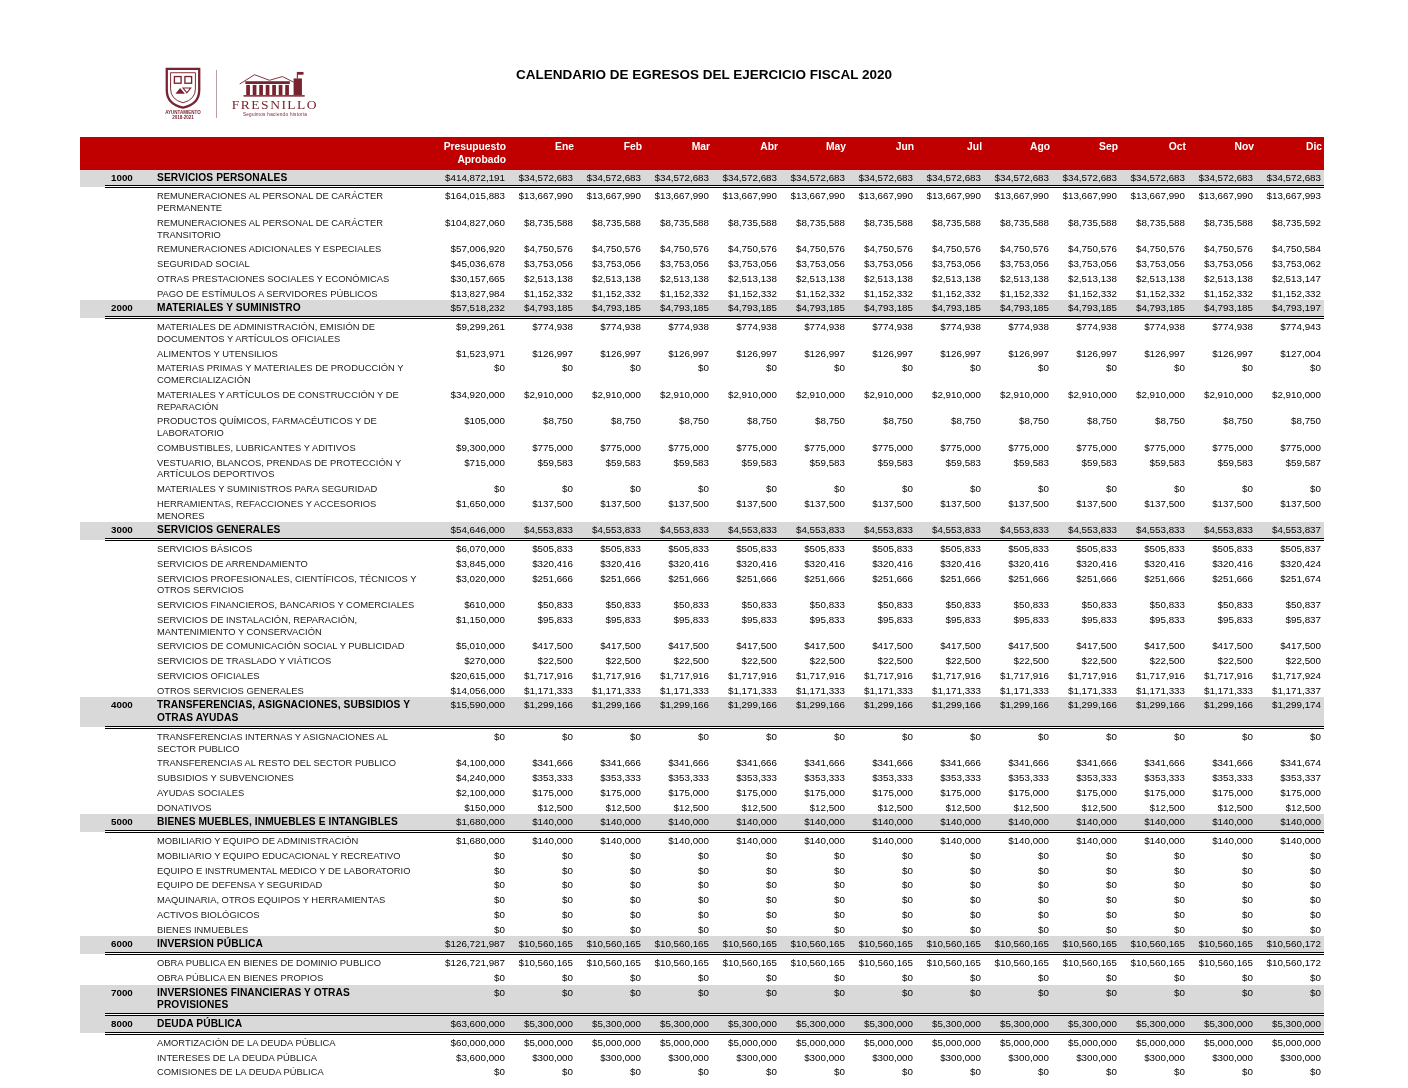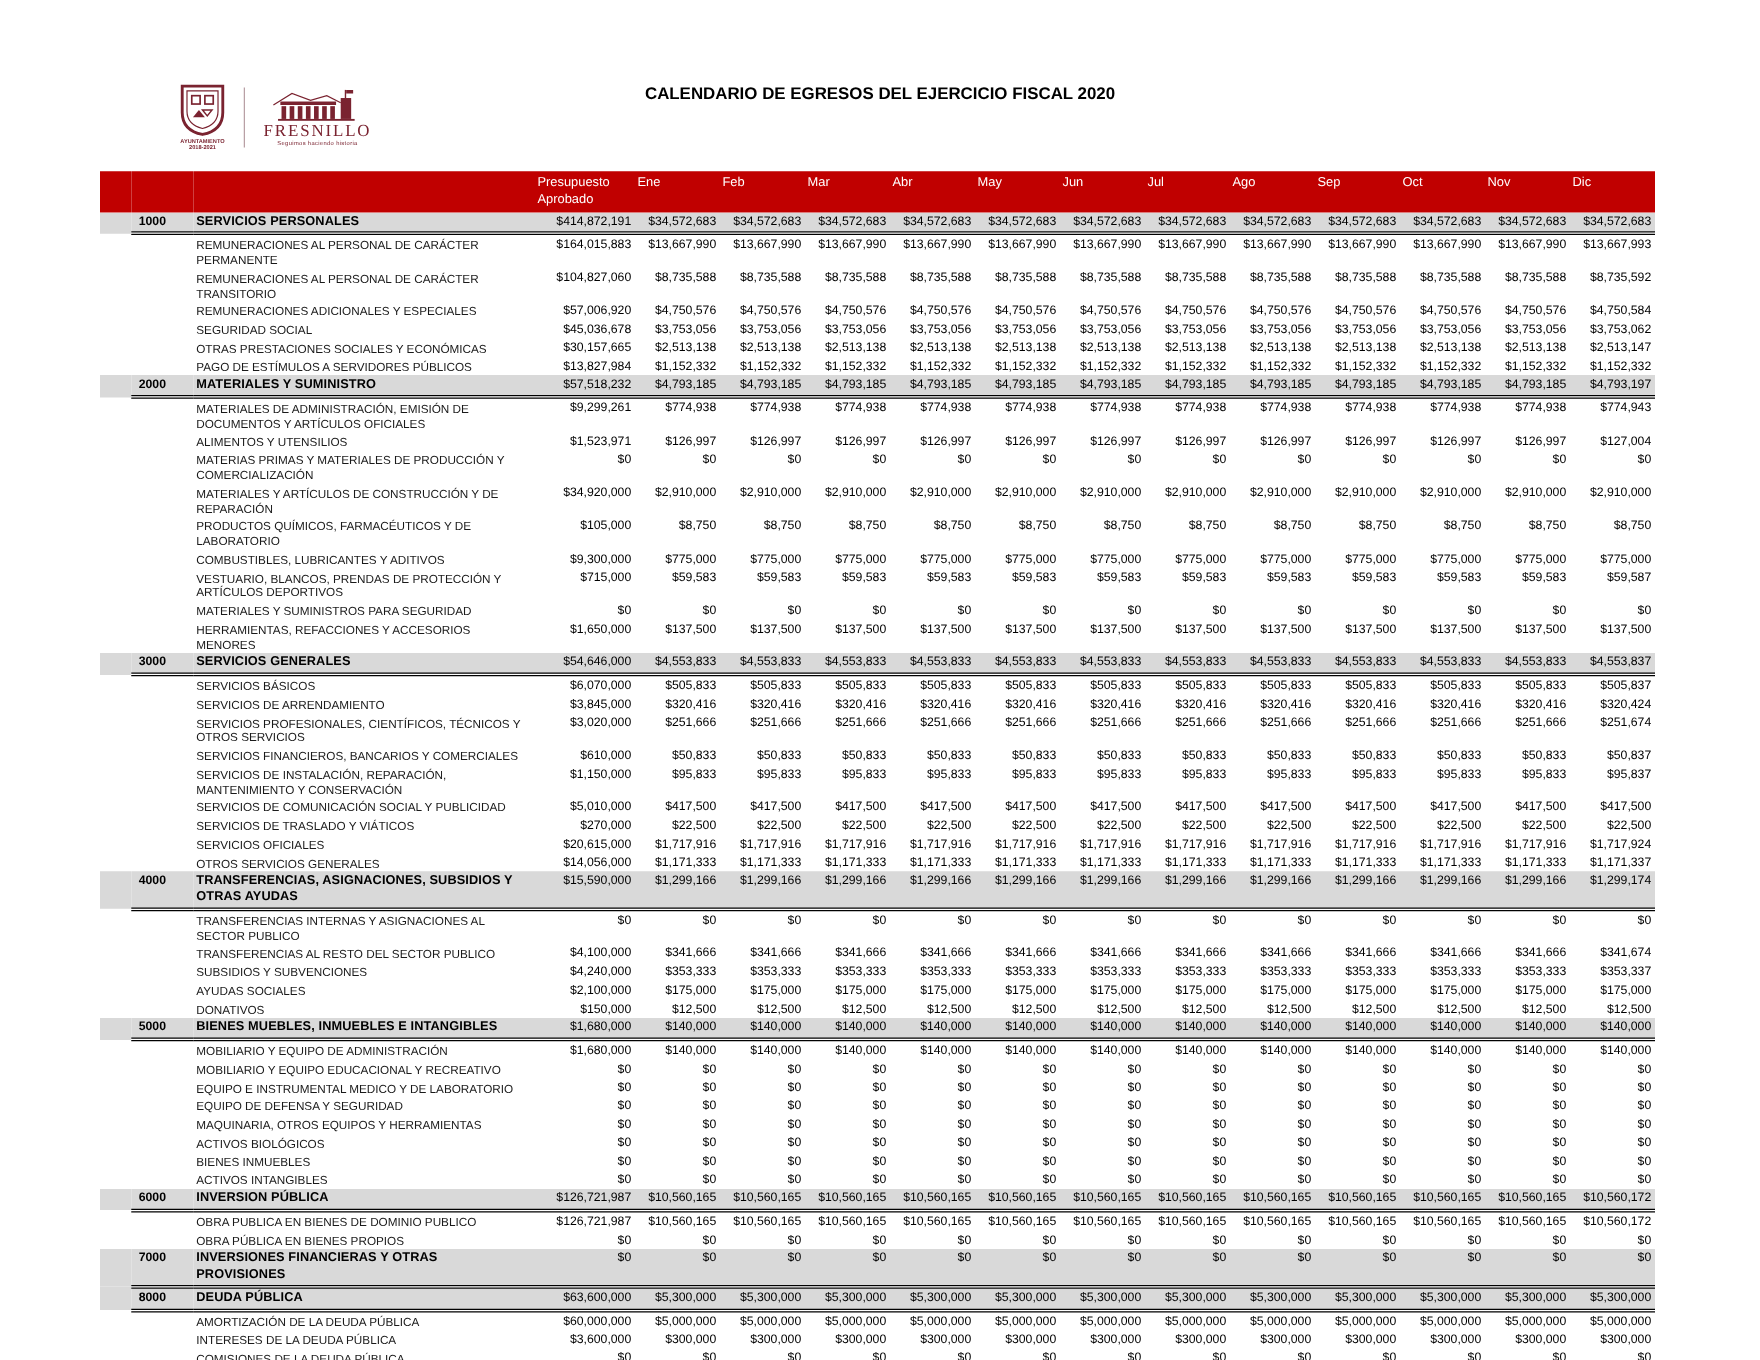--- a/index.html
+++ b/index.html
@@ -2,32 +2,32 @@
 <html><head>
 <meta charset="utf-8">
 <style>
   html,body{margin:0;padding:0;background:#fff;}
   body{width:1408px;height:1088px;overflow:hidden;font-family:"Liberation Sans",sans-serif;color:#000;}
   .page{position:relative;width:1408px;height:1088px;padding-top:42px;box-sizing:border-box;}
   .doc-header{position:relative;height:70px;margin:0 80px;}
   .title{text-align:center;padding-top:10px;font-size:17.5px;font-weight:bold;letter-spacing:.2px;}
   .subtitle{text-align:center;margin-top:25px;font-size:13.5px;font-weight:bold;}
   
-  .logos{position:absolute;left:59px;top:0;display:flex;align-items:center;gap:10px;}
+  .logos{position:absolute;left:80px;top:0;display:flex;align-items:center;gap:10px;}
   .crest{display:flex;flex-direction:column;align-items:center;width:46px;}
   .crest-caption{margin-top:1px;text-align:center;font-size:4.5px;font-weight:bold;color:#7A2330;line-height:1.2;}
   .crest-caption span{display:block;}
   .logo-divider{width:1px;height:48px;background:#b9a0a5;}
   .fresnillo{display:flex;flex-direction:column;align-items:center;width:96px;}
   .wordmark{font-family:"Liberation Serif",serif;font-size:13.5px;color:#7A2330;letter-spacing:1.5px;line-height:1;margin-top:1px;}
   .tagline{font-size:4.6px;color:#7A2330;margin-top:1px;letter-spacing:.3px;}
   
   table.budget{border-collapse:collapse;table-layout:fixed;width:1244px;margin:0 0 0 80px;}
   th,td{padding:1px 2px;vertical-align:top;overflow:hidden;}
-  th{background:#C00000;color:#fff;font-size:10.3px;font-weight:normal;text-align:left;padding-top:4px;padding-bottom:3px;line-height:1.25;}
+  th{background:#C00000;color:#fff;font-size:10.3px;font-weight:bold;text-align:right;padding-top:4px;padding-bottom:3px;line-height:1.25;}
   td.num{text-align:right;font-size:9.8px;white-space:nowrap;padding-right:3px;padding-top:2px;}
   td.label{font-size:9.4px;line-height:1.25;padding-right:8px;padding-top:2px;text-transform:none;}
   td.code{font-size:9.8px;font-weight:bold;padding-left:6px;padding-top:2px;}
   tr.detail td{background:#fff;}
   tr.chapter td{background:#D9D9D9;border-bottom:3px double #000;}
   tr.chapter td.gutter{border-bottom:none;background:#D9D9D9;}
   tr.chapter td.label{font-weight:bold;font-size:10.2px;letter-spacing:.1px;margin-top:32px;}
   tr.detail td.label{color:#1a1a1a;}
 </style>
 </head>
@@ -838,38 +838,20 @@
           <td class="num">$0</td>
           <td class="num">$0</td>
           <td class="num">$0</td>
           <td class="num">$0</td>
           <td class="num">$0</td>
           <td class="num">$0</td>
           <td class="num">$0</td>
           <td class="num">$0</td>
           <td class="num">$0</td>
         </tr>
-        <tr class="detail">
-          <td class="gutter"></td>
-          <td class="code"></td>
-          <td class="label">ACTIVOS INTANGIBLES</td>
-          <td class="num">$0</td>
-          <td class="num">$0</td>
-          <td class="num">$0</td>
-          <td class="num">$0</td>
-          <td class="num">$0</td>
-          <td class="num">$0</td>
-          <td class="num">$0</td>
-          <td class="num">$0</td>
-          <td class="num">$0</td>
-          <td class="num">$0</td>
-          <td class="num">$0</td>
-          <td class="num">$0</td>
-          <td class="num">$0</td>
-        </tr>
         <tr class="chapter">
           <td class="gutter"></td>
           <td class="code">6000</td>
           <td class="label">INVERSION PÚBLICA</td>
           <td class="num">$126,721,987</td>
           <td class="num">$10,560,165</td>
           <td class="num">$10,560,165</td>
           <td class="num">$10,560,165</td>
           <td class="num">$10,560,165</td>
           <td class="num">$10,560,165</td>

